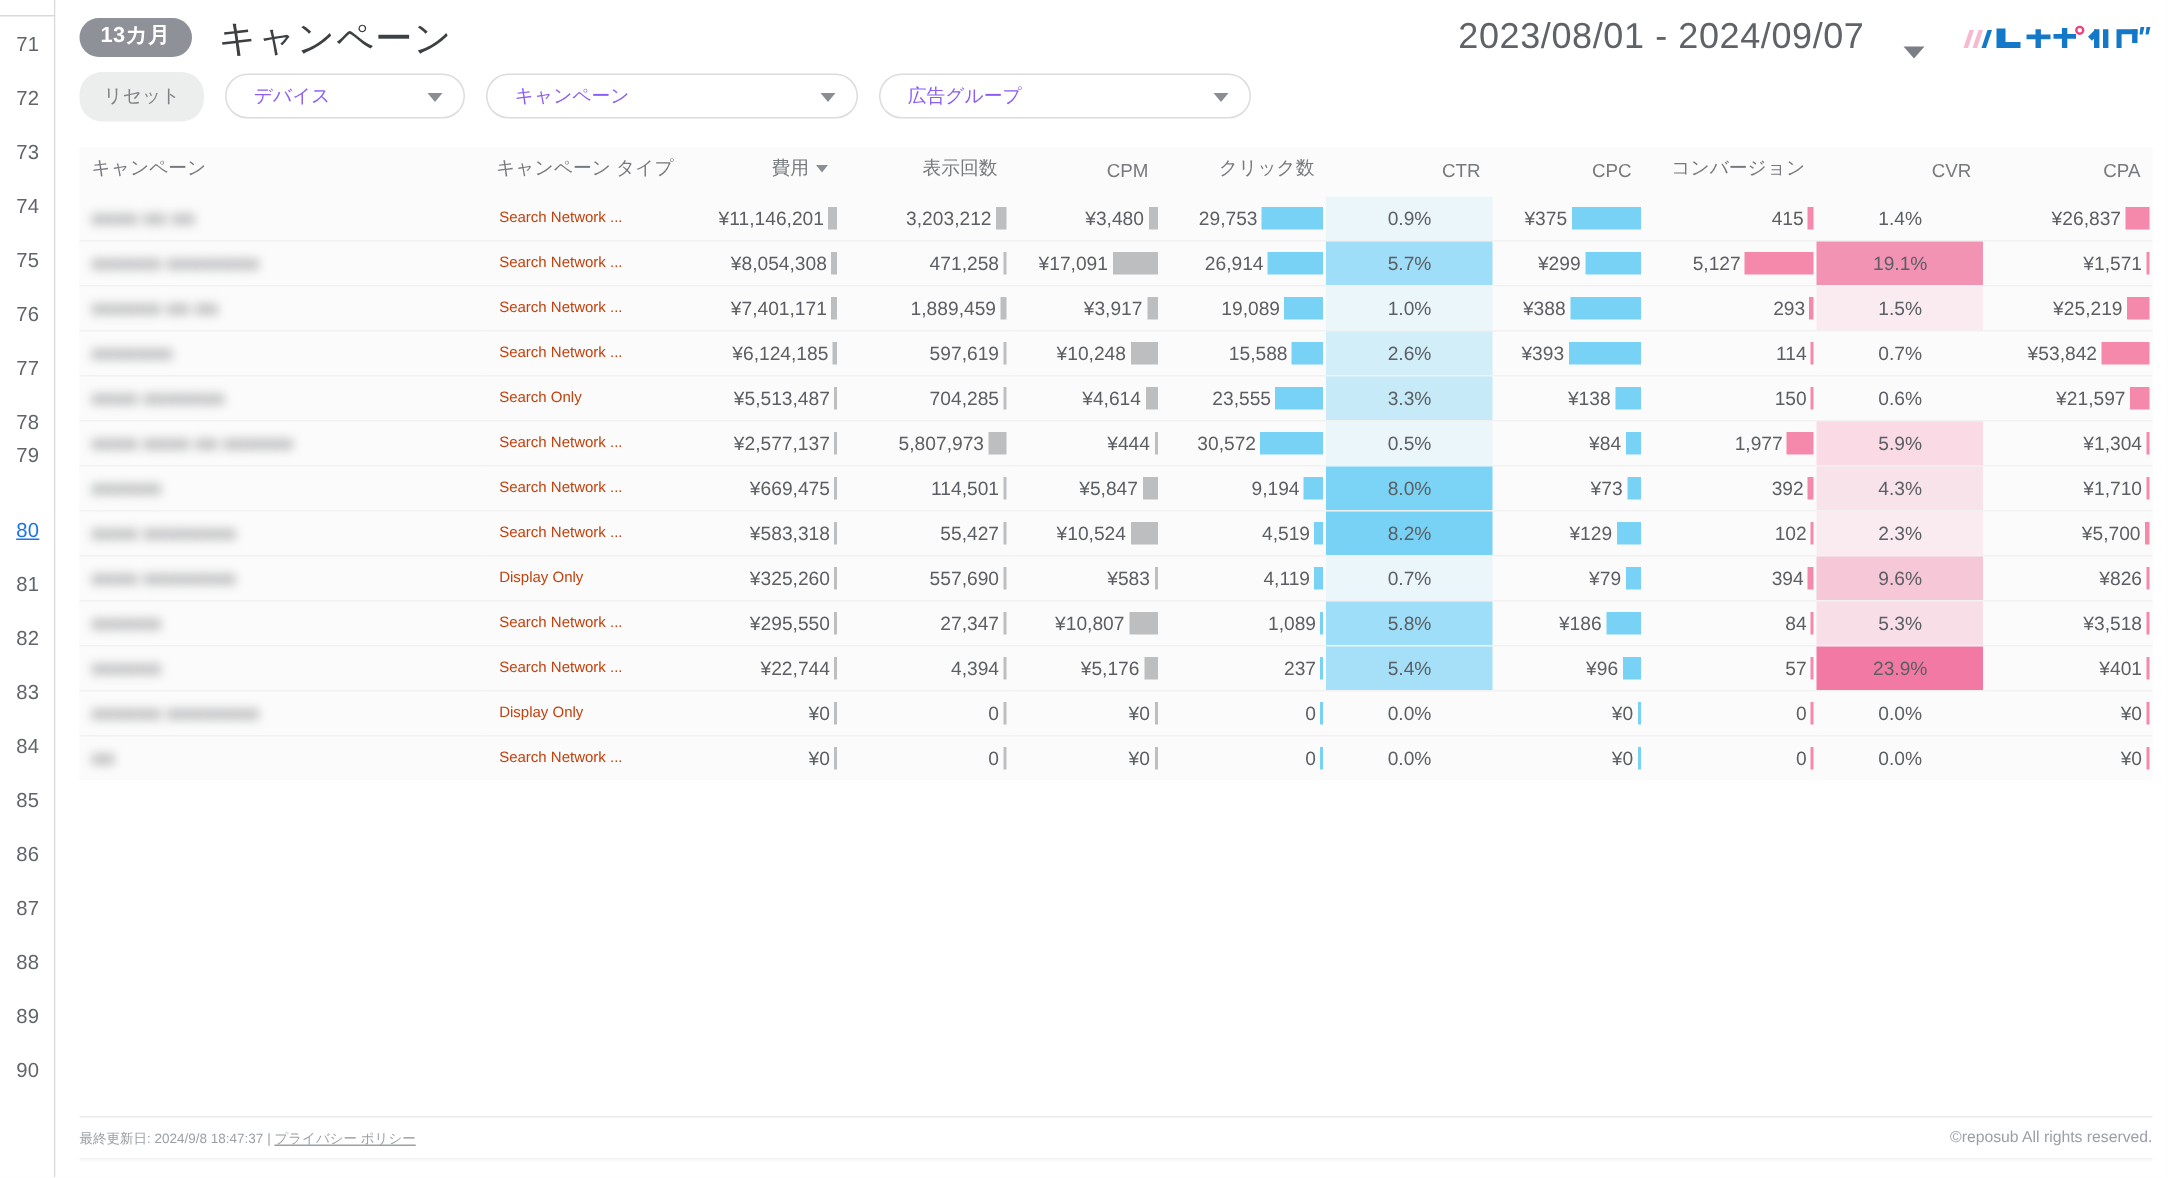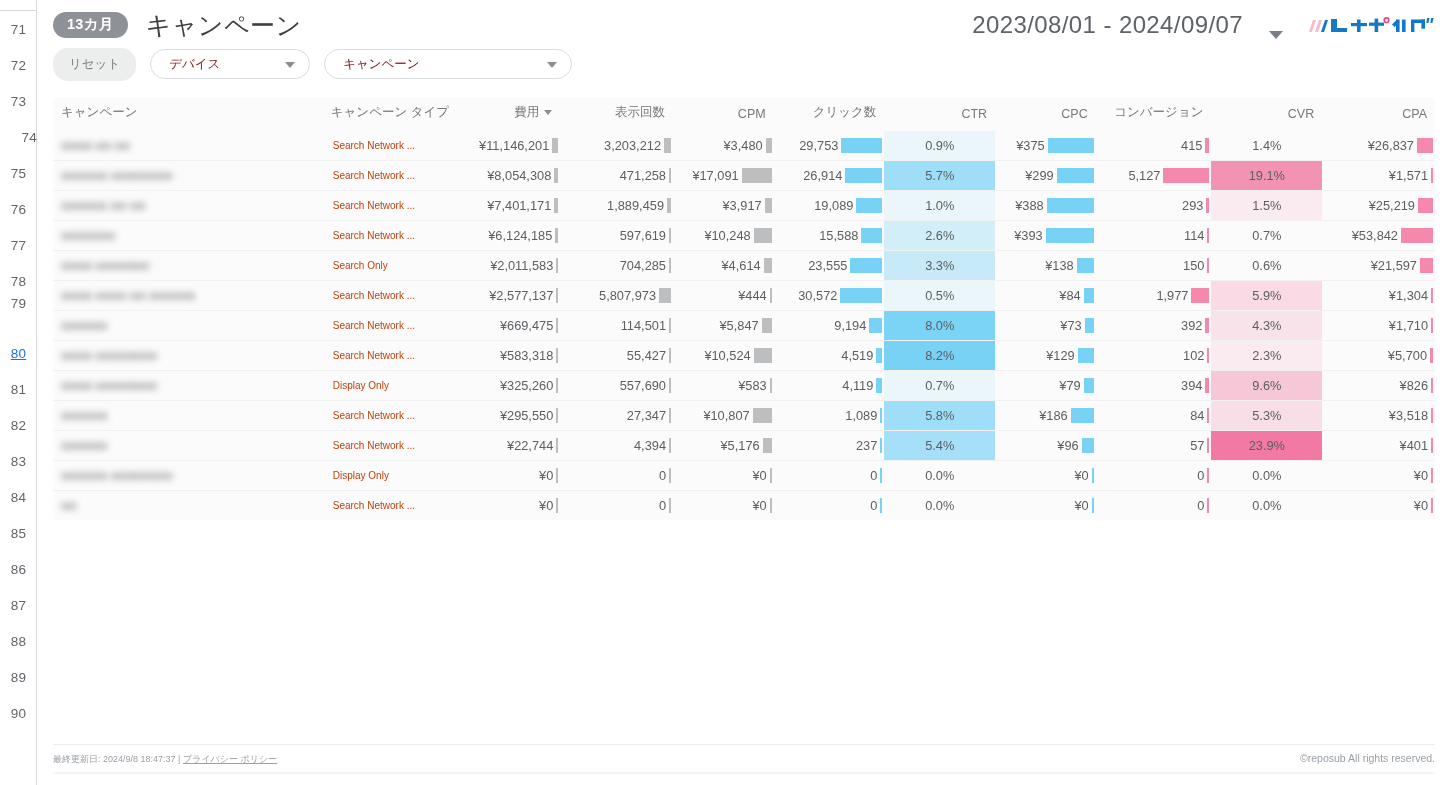--- a/index.html
+++ b/index.html
@@ -75,21 +75,21 @@
     background: #eceded; color: #7d8186; border: none;
     border-radius: 15px; font-size: 12.5px; padding: 8px 16px;
     font-family: inherit; cursor: pointer;
   }
   .select-box {
     position: relative; height: 30px; border: 1px solid #dadce0;
     border-radius: 15px; background: #fff;
     display: flex; align-items: center; cursor: pointer;
   }
   .select-box .sel-label {
-    font-size: 12.5px; color: #7f1d1d; padding-left: 18px; white-space: nowrap;
+    font-size: 12.5px; color: #8b5cf6; padding-left: 18px; white-space: nowrap;
   }
   .select-caret {
     position: absolute; right: 14px; top: 50%; margin-top: -2px;
     width: 0; height: 0;
     border-left: 5px solid transparent; border-right: 5px solid transparent;
     border-top: 6px solid #8a8e93;
   }
   .sel-device   { width: 160px; }
   .sel-campaign { width: 248px; }
   .sel-adgroup  { width: 248px; }
@@ -189,21 +189,21 @@
     <div id="gutter-rows">
         <div class="gutter-row" style="top: 18px;">
           <span>71</span>
         </div>
         <div class="gutter-row" style="top: 54px;">
           <span>72</span>
         </div>
         <div class="gutter-row" style="top: 90px;">
           <span>73</span>
         </div>
-        <div class="gutter-row" style="top: 126px; justify-content: flex-end;">
+        <div class="gutter-row" style="top: 126px;">
           <span>74</span>
         </div>
         <div class="gutter-row" style="top: 162px;">
           <span>75</span>
         </div>
         <div class="gutter-row" style="top: 198px;">
           <span>76</span>
         </div>
         <div class="gutter-row" style="top: 234px;">
           <span>77</span>
@@ -291,20 +291,24 @@
       <div class="select-box sel-device">
         <span class="sel-label">デバイス</span>
         <span class="select-caret"></span>
       </div>
 
       <div class="select-box sel-campaign">
         <span class="sel-label">キャンペーン</span>
         <span class="select-caret"></span>
       </div>
 
+      <div class="select-box sel-adgroup">
+        <span class="sel-label">広告グループ</span>
+        <span class="select-caret"></span>
+      </div>
     </div>
 
     <div class="table-wrap">
       <table class="rep">
         <colgroup>
           <col class="c-name">
             <col class="c-type">
             <col class="c-cost">
             <col class="c-imp">
           <col class="c-cpm">
@@ -589,21 +593,21 @@
             </tr>
             <tr>
               <td>
                 <div class="cell-name">■■■■ ■■■■■■■</div>
               </td>
               <td>
                 <div class="cell-type">Search Only</div>
               </td>
               <td>
                 <div class="numcell">
-                  <span class="val">¥2,011,583</span>
+                  <span class="val">¥5,513,487</span>
                   <span class="bar bar-grey" style="width:2px"></span>
                 </div>
               </td>
               <td>
                 <div class="numcell">
                   <span class="val">704,285</span>
                   <span class="bar bar-grey" style="width:2px"></span>
                 </div>
               </td>
               <td>

